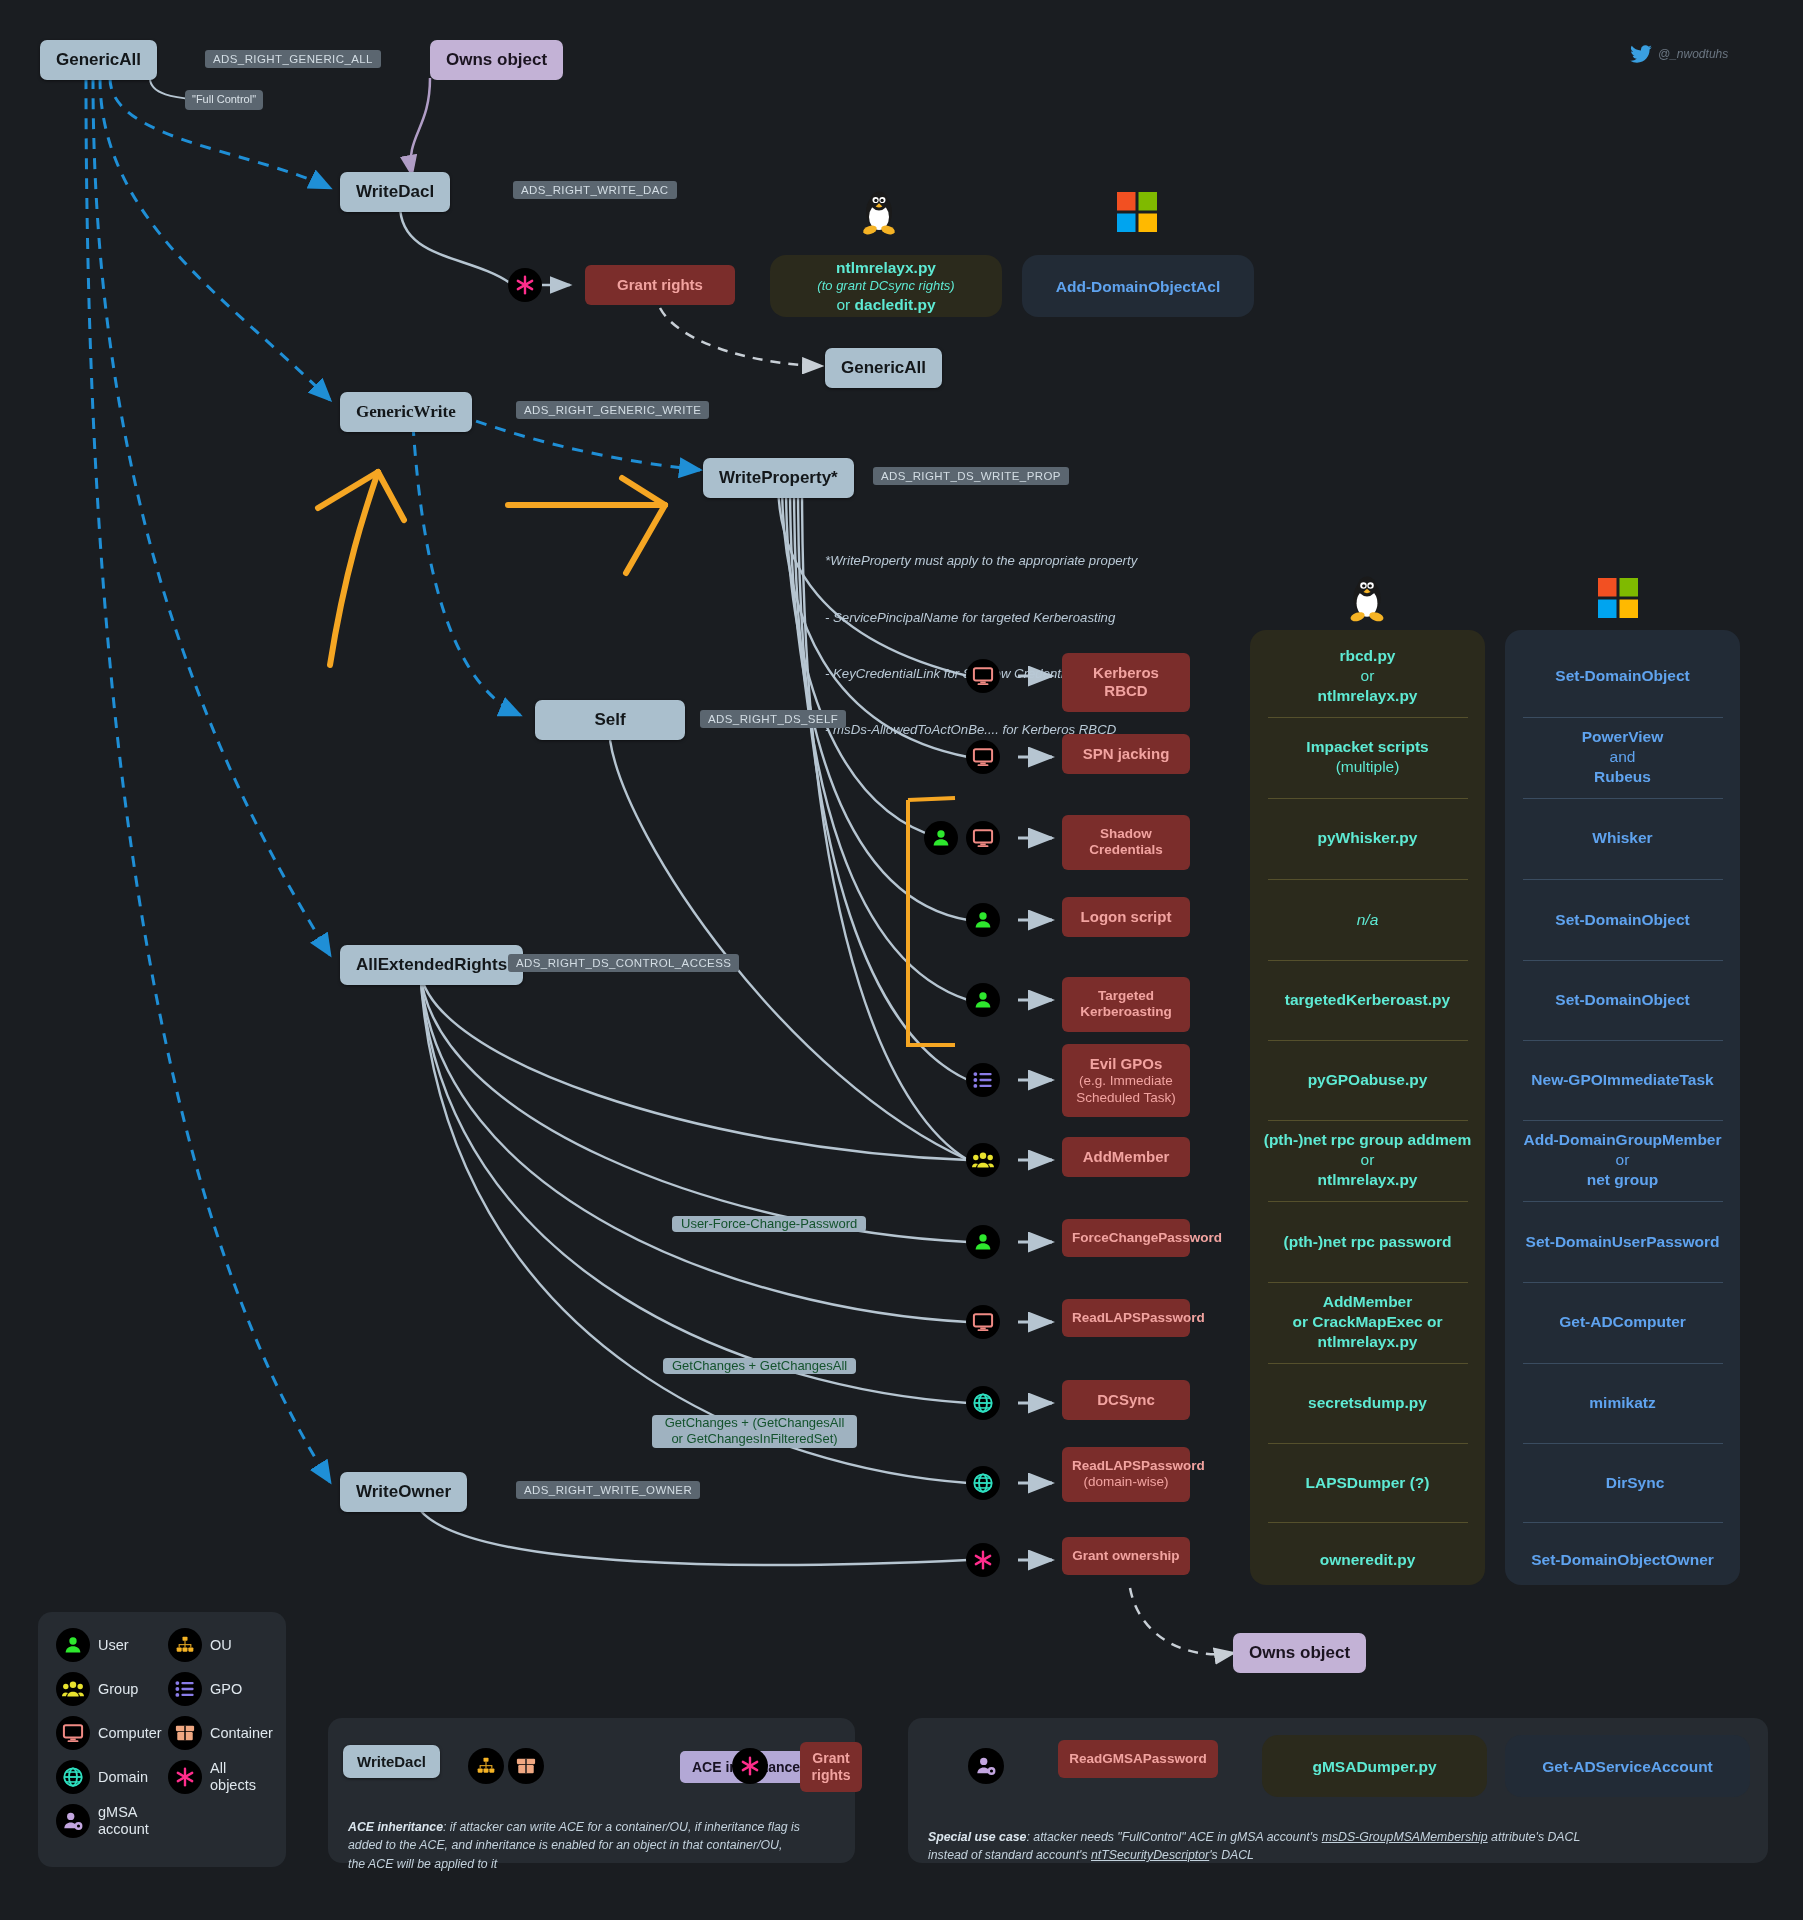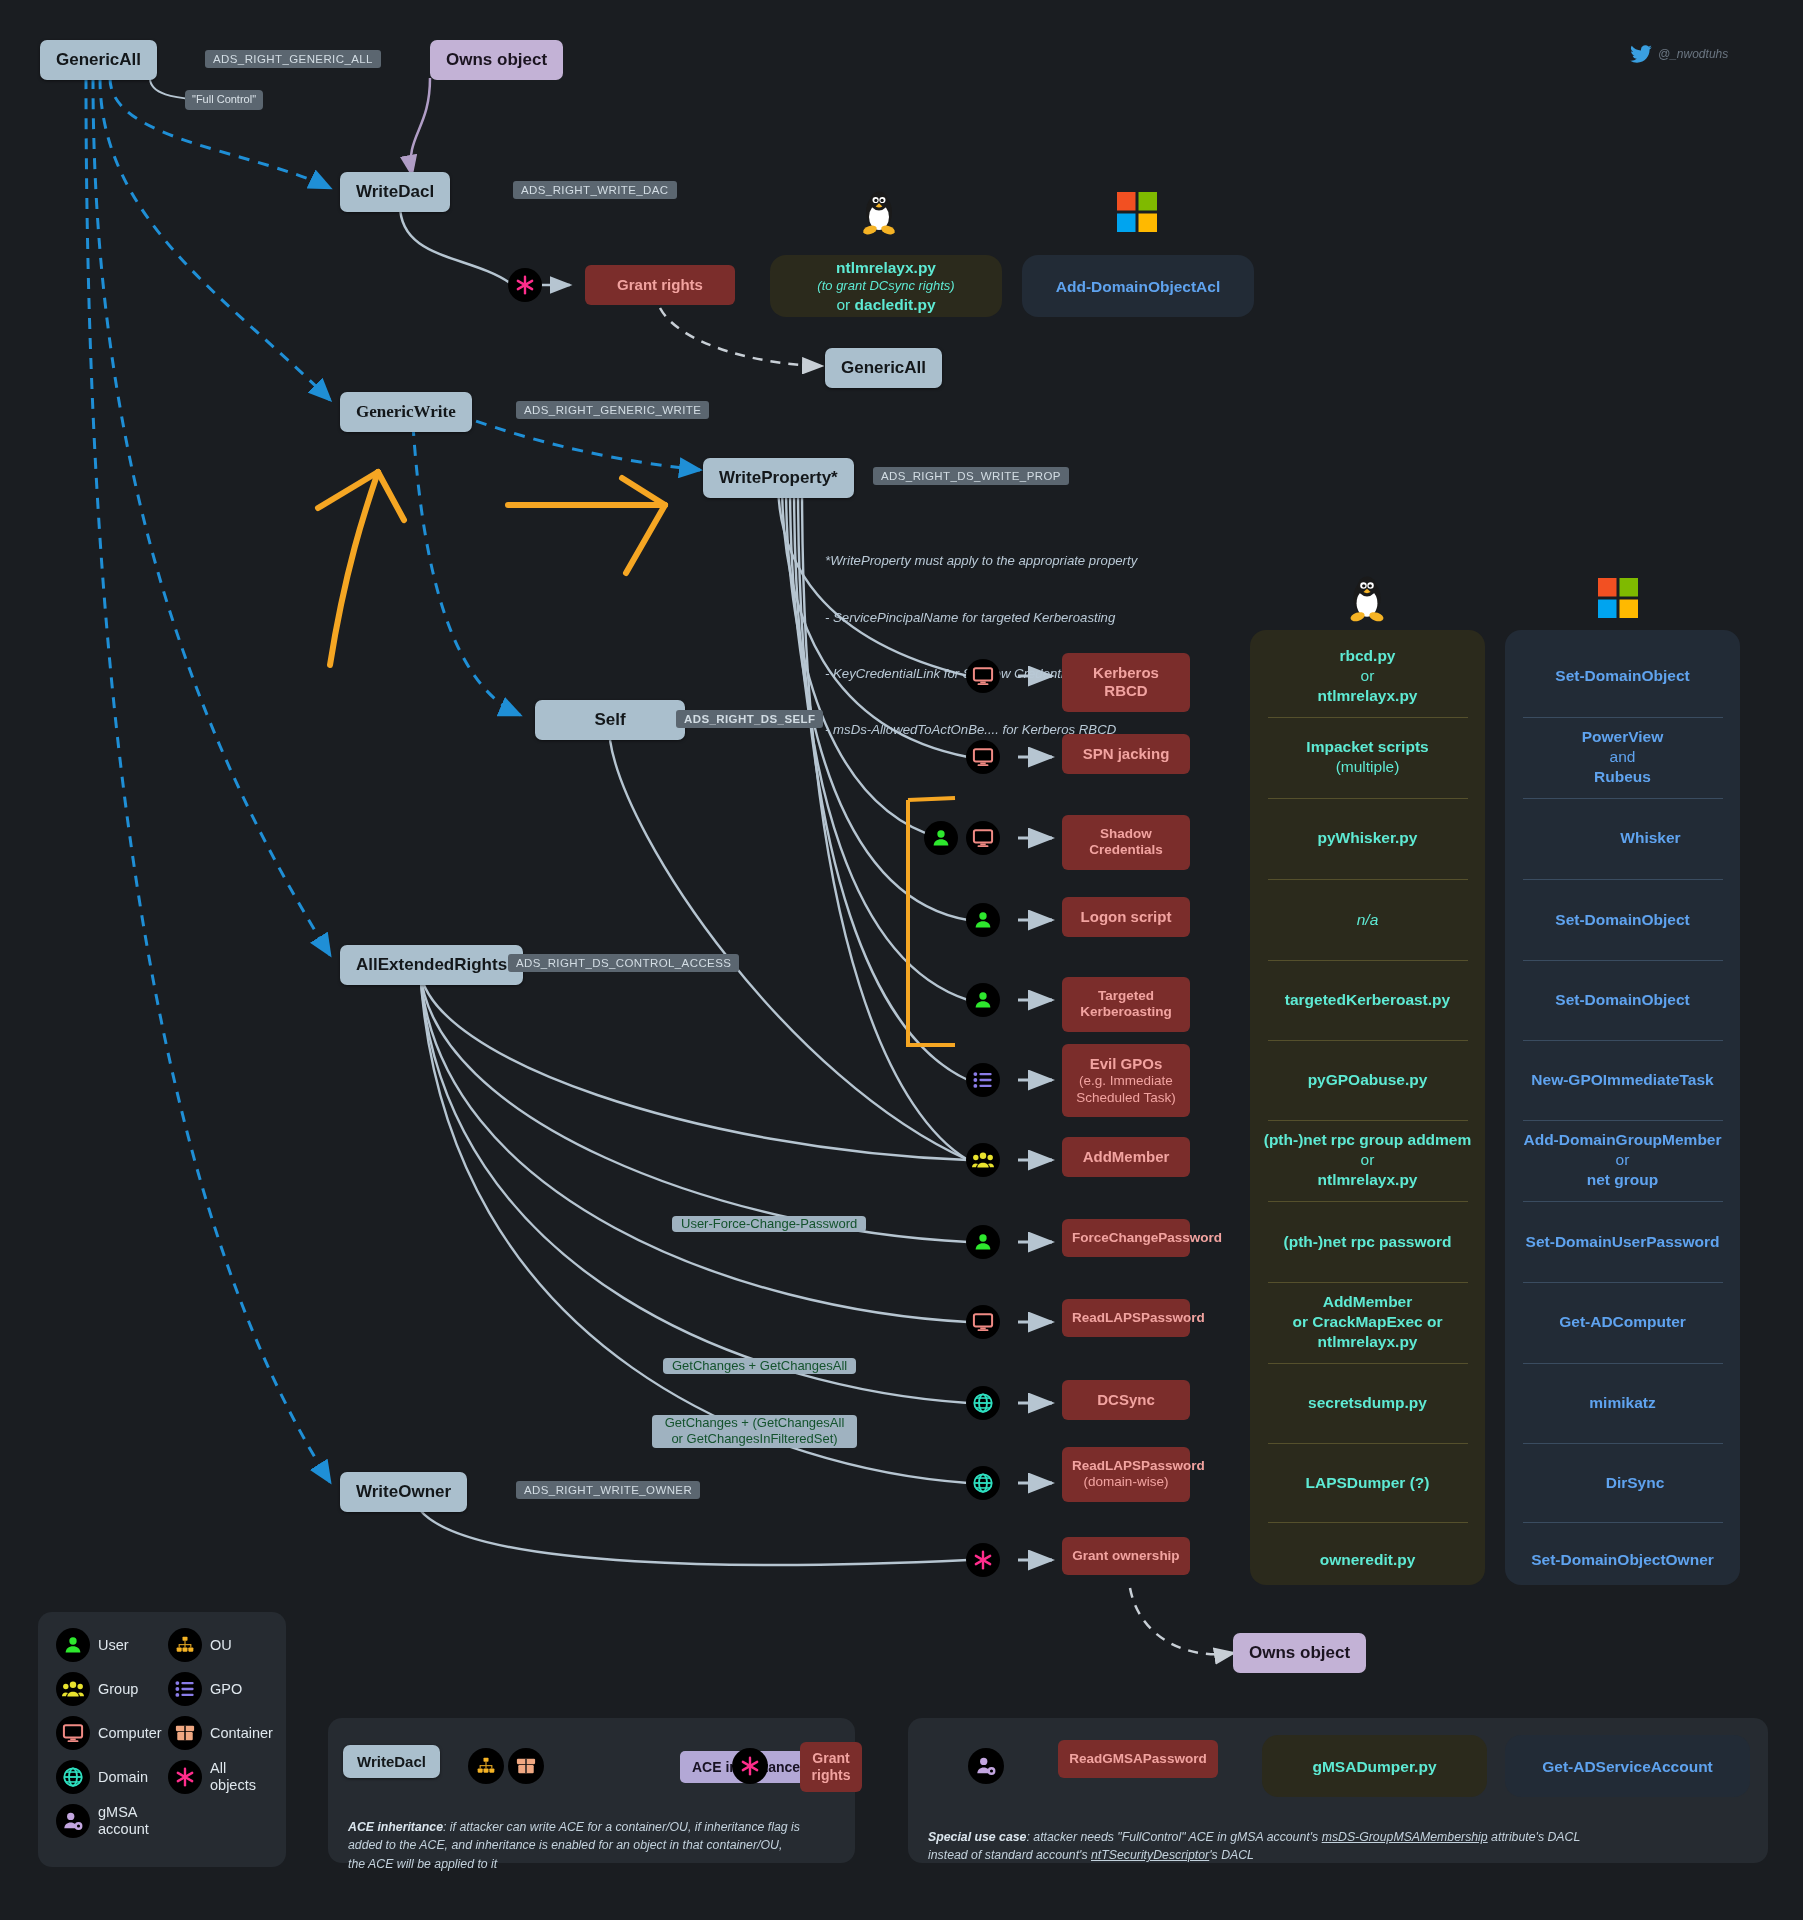--- a/index.html
+++ b/index.html
@@ -373,21 +373,21 @@
   <div class="footnote" style="left:825px; top:515px;">
     <div>*WriteProperty must apply to the appropriate property</div>
     <div>- ServicePincipalName for targeted Kerberoasting</div>
     <div>- KeyCredentialLink for Shadow Credentials</div>
     <div>- msDs-AllowedToActOnBe.... for Kerberos RBCD</div>
   </div>
 
   <div class="node" style="left:535px; top:700px;">
     <div class="perm" style="width:150px;">Self</div>
   </div>
-  <div class="node" style="left:676px; top:710px;font-weight:bold;">
+  <div class="node" style="left:700px; top:710px;">
     <div class="tag">ADS_RIGHT_DS_SELF</div>
   </div>
 
   <div class="node" style="left:340px; top:945px;">
     <div class="perm">AllExtendedRights</div>
   </div>
   <div class="node" style="left:508px; top:954px;">
     <div class="tag">ADS_RIGHT_DS_CONTROL_ACCESS</div>
   </div>
 
@@ -766,21 +766,21 @@
     <div class="toolcell win" style="left: 1505px; width: 235px; top: 727px;">
       <div class="">PowerView</div>
       <div class="plain">and</div>
       <div class="">Rubeus</div>
     </div>
     <div class="divider linux" style="left: 1268px; top: 797.5px; width: 200px;"></div>
     <div class="divider win" style="left: 1523px; top: 797.5px; width: 200px;"></div>
     <div class="toolcell linux" style="left: 1250px; width: 235px; top: 828px;">
       <div class="">pyWhisker.py</div>
     </div>
-    <div class="toolcell win" style="left: 1505px; width: 235px; top: 828px; margin-left: 28px;">
+    <div class="toolcell win" style="left: 1505px; width: 235px; top: 828px;">
       <div class="">Whisker</div>
     </div>
     <div class="divider linux" style="left: 1268px; top: 879px; width: 200px;"></div>
     <div class="divider win" style="left: 1523px; top: 879px; width: 200px;"></div>
     <div class="toolcell linux" style="left: 1250px; width: 235px; top: 910px;">
       <div class="ital">n/a</div>
     </div>
     <div class="toolcell win" style="left: 1505px; width: 235px; top: 910px;">
       <div class="">Set-DomainObject</div>
     </div>

